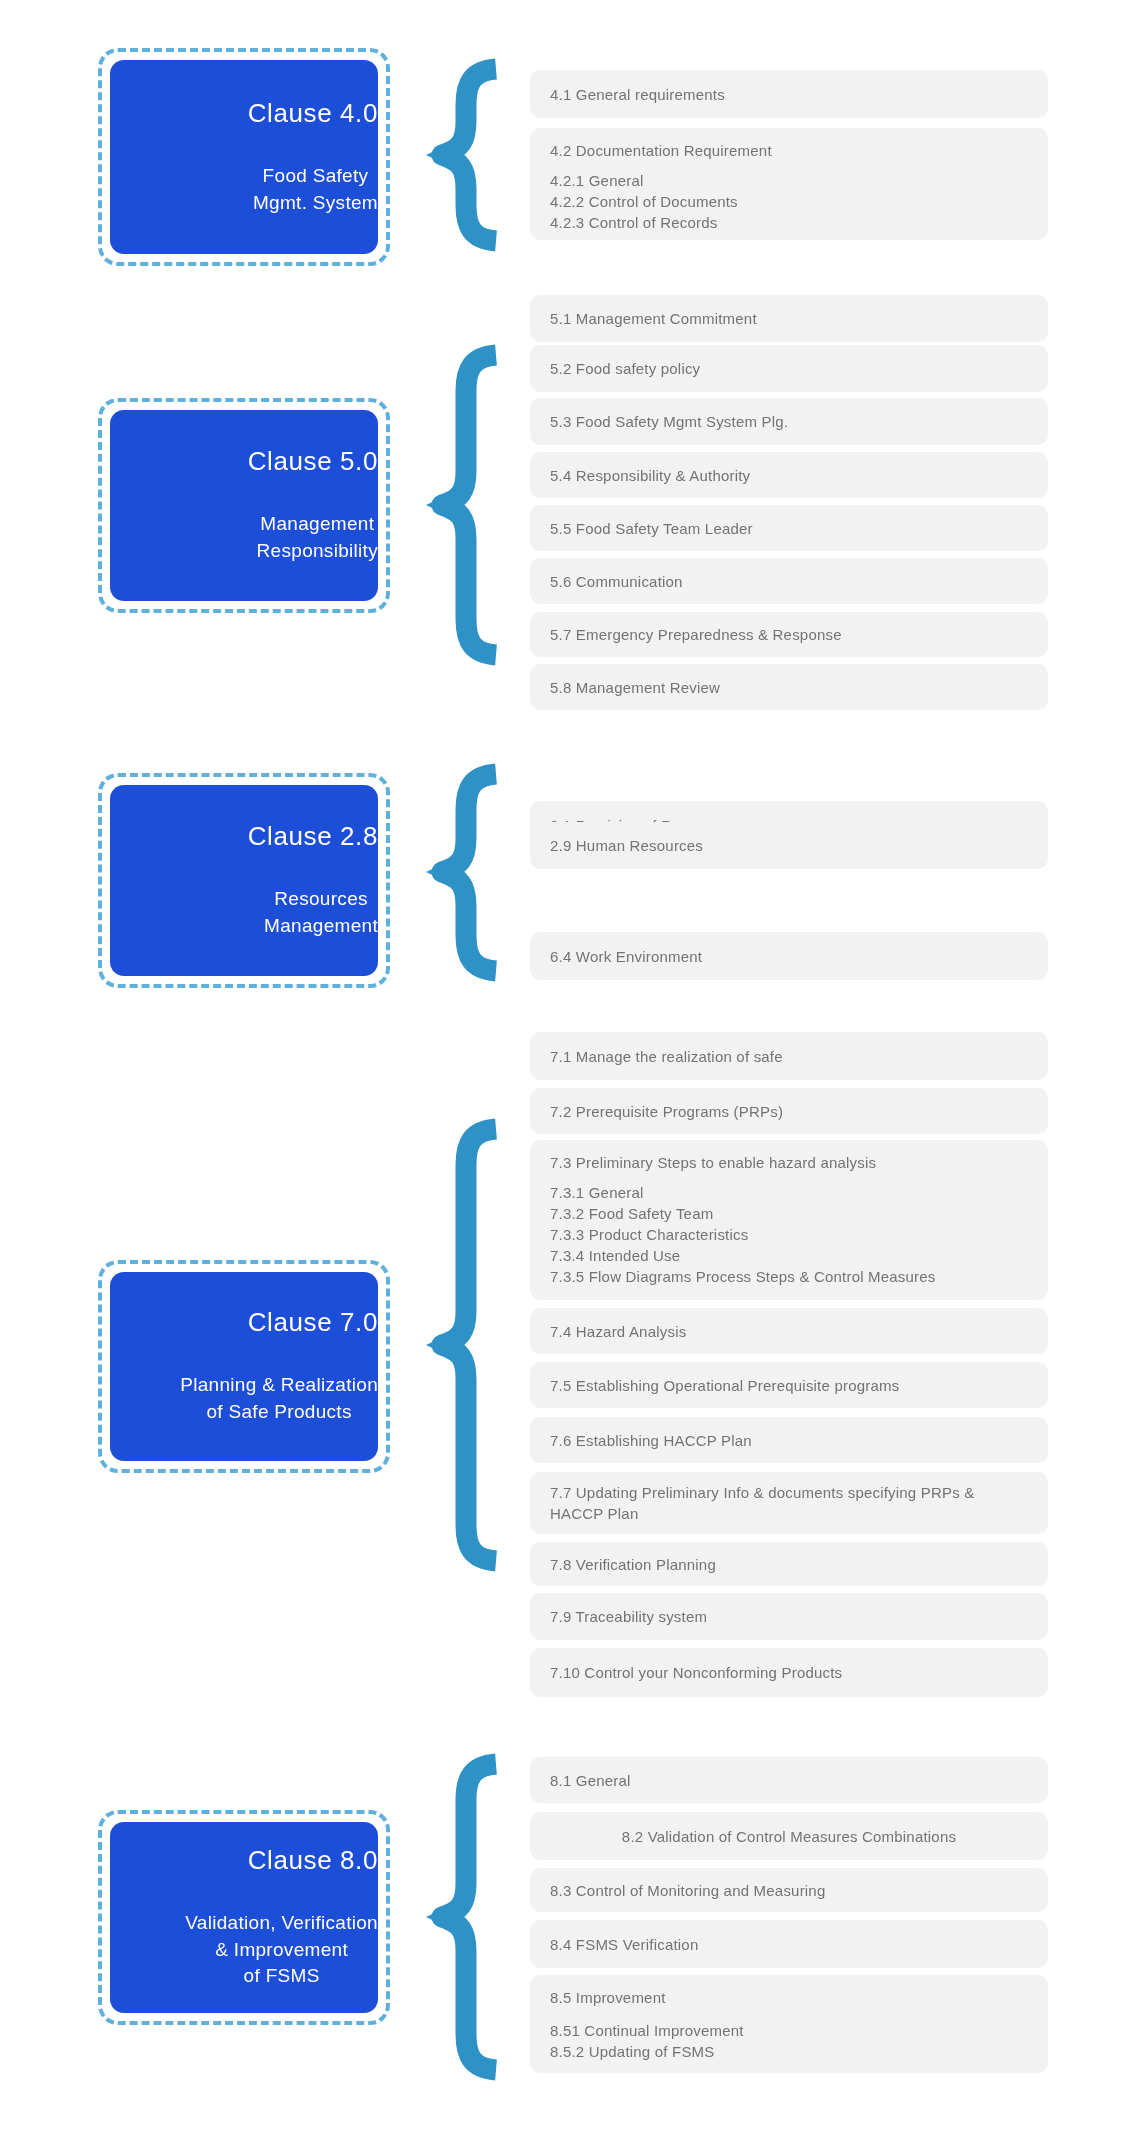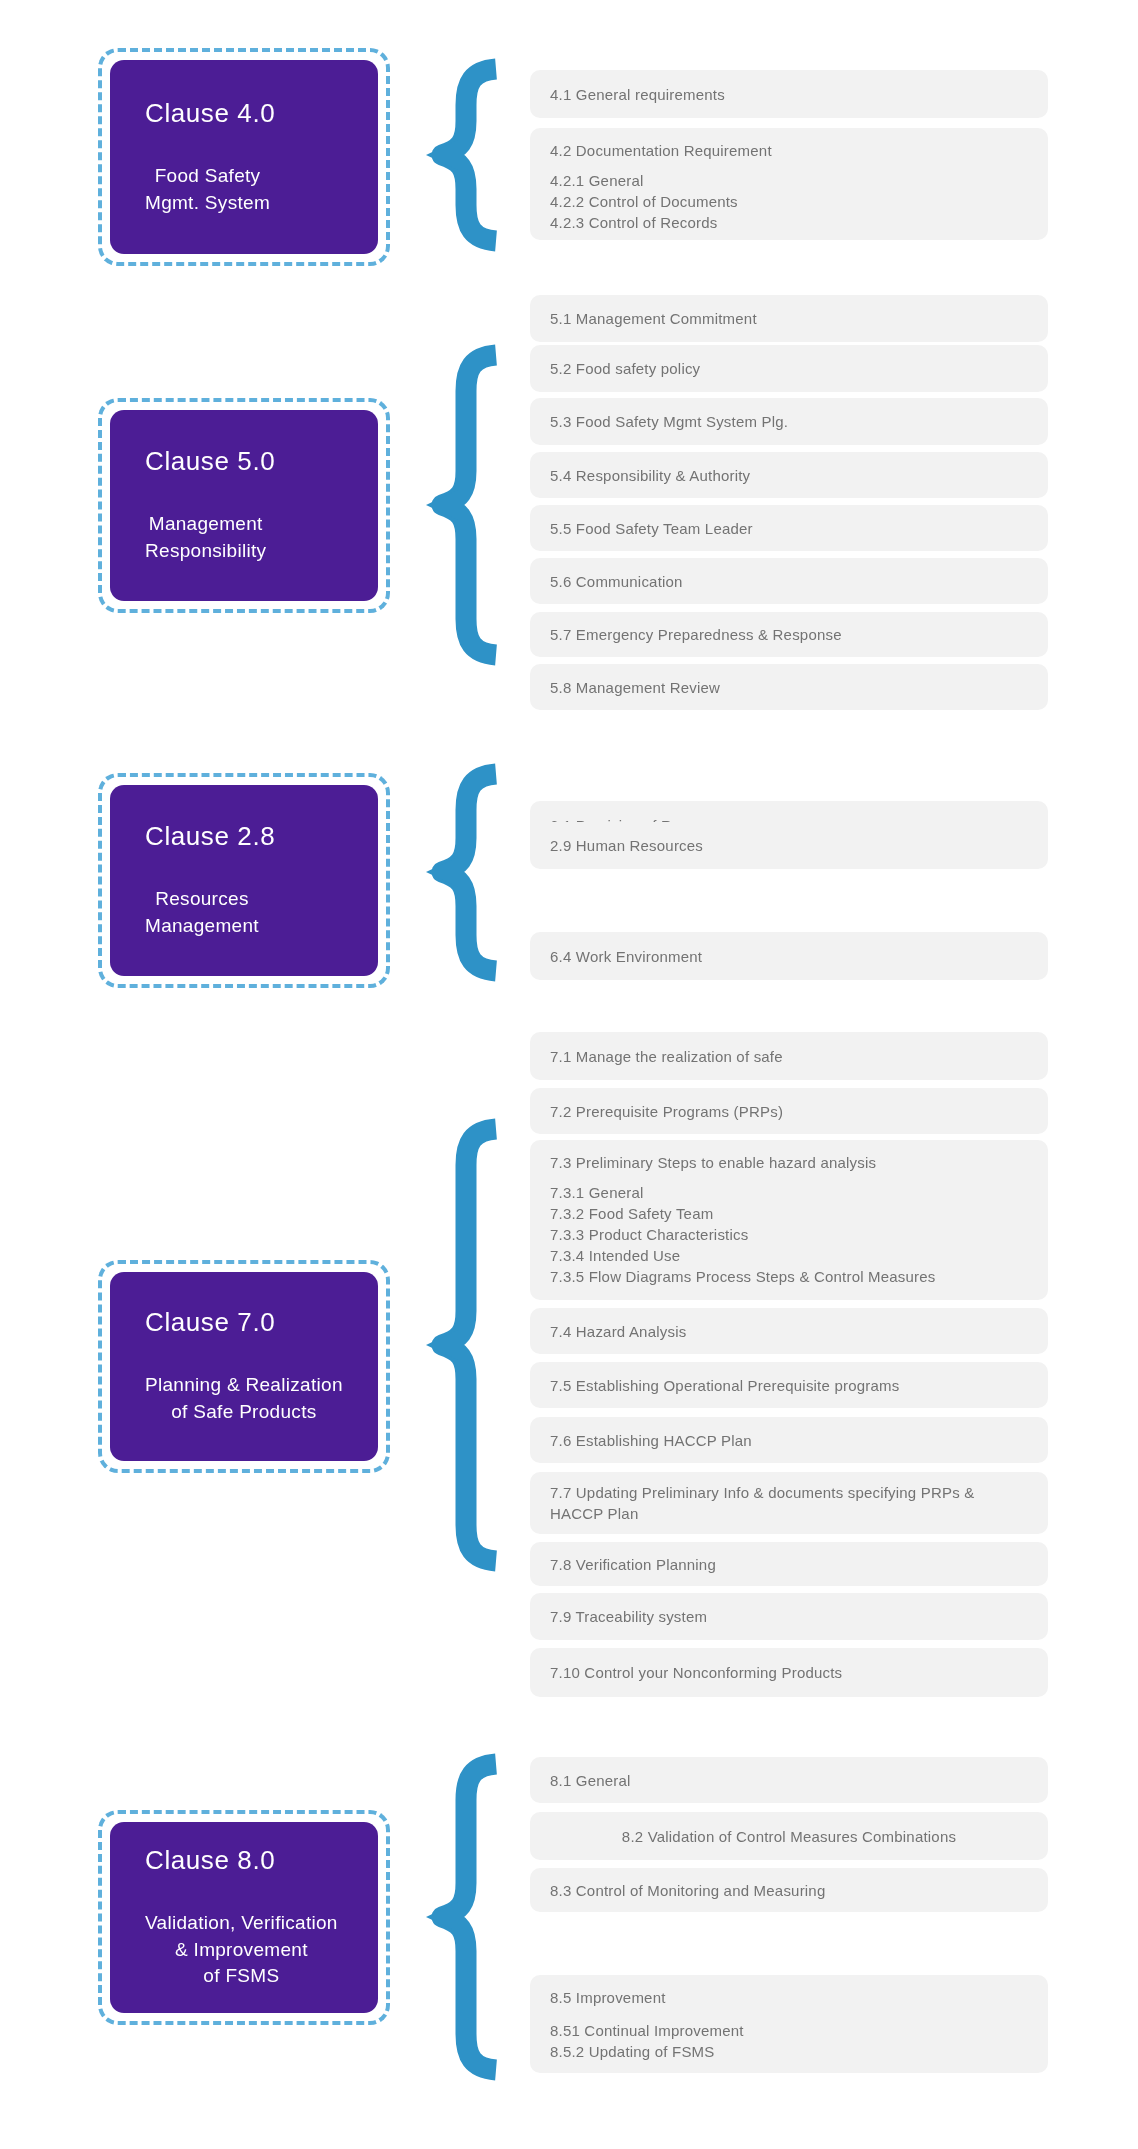--- a/index.html
+++ b/index.html
@@ -16,25 +16,25 @@
     left:98px;
     width:292px;
     border:4px dashed #5fb0dc;
     border-radius:20px;
     box-sizing:border-box;
     background:#ffffff;
   }
   .blue-box{
     position:absolute;
     left:8px;right:8px;top:8px;bottom:8px;
-    background:#4c1d95;
+    background:#1d4ed8;
     border-radius:14px;
     display:flex;
     flex-direction:column;
-    align-items:flex-start;
+    align-items:flex-end;
     justify-content:center;
     text-align:center;
     color:#ffffff;
     padding-left:35px;
   }
   .clause-title{
     font-size:26px;
     letter-spacing:0.6px;
     margin-bottom:34px;
   }
@@ -223,19 +223,22 @@
   </svg>
   <div class="item single" style="top:1757px;height:46px;">
     <div class="line">8.1 General</div>
   </div>
   <div class="item single" style="top:1812px;height:48px;justify-content:center;">
     <div class="line">8.2 Validation of Control Measures Combinations</div>
   </div>
   <div class="item single" style="top:1868px;height:44px;">
     <div class="line">8.3 Control of Monitoring and Measuring</div>
   </div>
+  <div class="item single" style="top:1920px;height:48px;">
+    <div class="line">8.4 FSMS Verification</div>
+  </div>
   <div class="item multi" style="top:1975px;height:98px;">
     <div class="line head" style="margin-bottom:12px;">8.5 Improvement</div>
     <div class="line sub">8.51 Continual Improvement</div>
     <div class="line sub">8.5.2 Updating of FSMS</div>
   </div>
 
 </div>
 
 </body></html>

